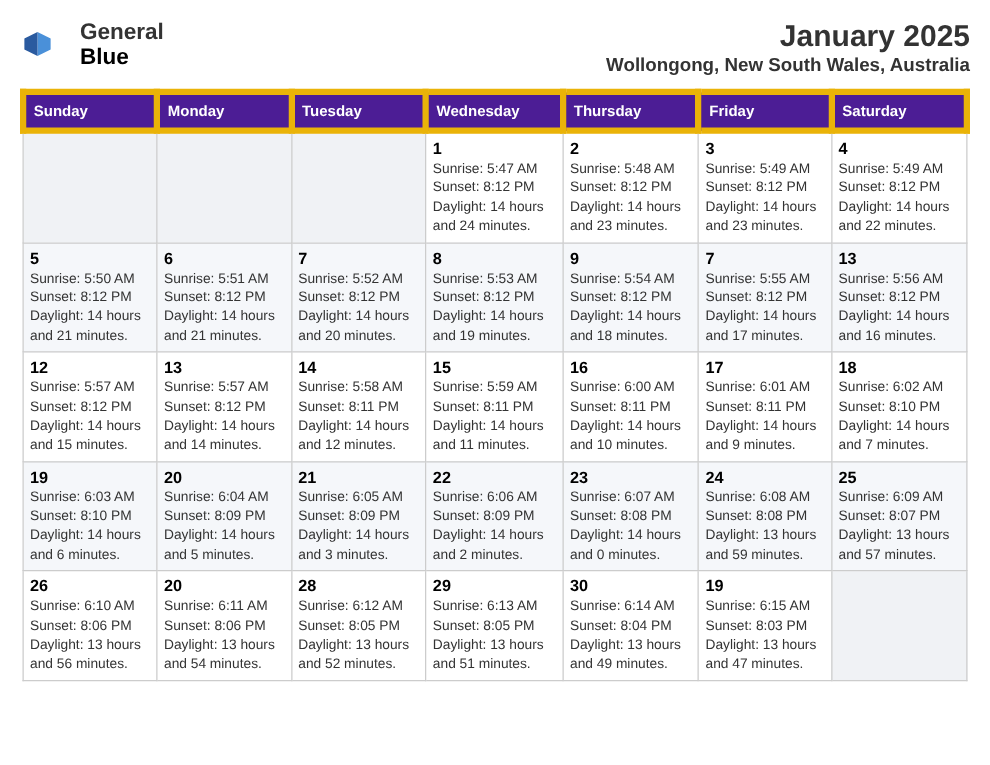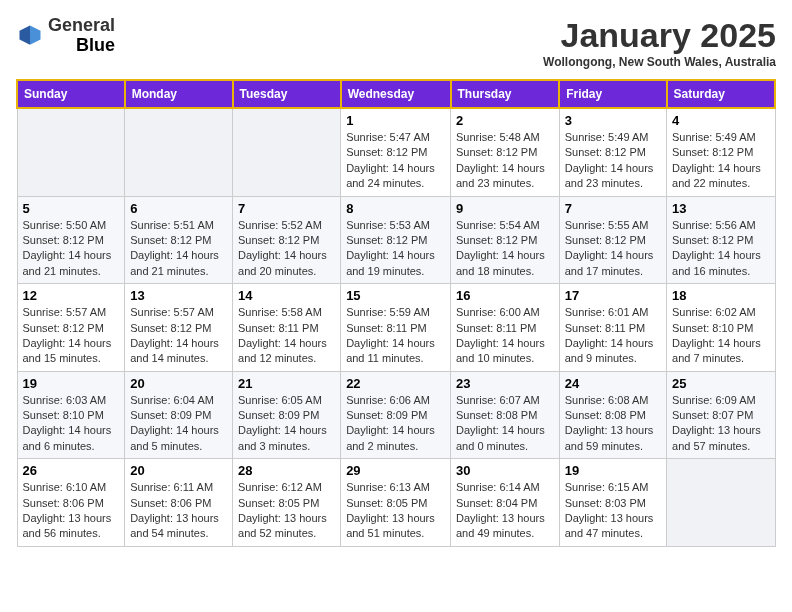--- a/index.html
+++ b/index.html
@@ -12,60 +12,59 @@
     }
     .header {
       display: flex;
       align-items: flex-start;
       justify-content: space-between;
       margin-bottom: 10px;
     }
     .logo {
       display: flex;
       align-items: center;
-      gap: 4px;
-      text-align: right;
+      gap: 20px;
     }
     .logo-text {
       font-size: 18px;
       font-weight: bold;
       line-height: 1.1;
     }
     .logo-general { color: #333; }
     .logo-blue { color: #000000; }
     .logo-icon {
       width: 28px;
       height: 28px;
     }
     .title-block {
       text-align: right;
     }
     .month-title {
-      font-size: 34px;
+      font-size: 24px;
       font-weight: bold;
       color: #333;
     }
     .subtitle {
-      font-size: 12px;
+      font-size: 15px;
       color: #333;
       font-weight: bold;
     }
     table {
       width: 100%;
       border-collapse: collapse;
       font-size: 11px;
     }
     thead tr th {
-      background-color: #6d28d9;
+      background-color: #4c1d95;
       color: white;
       text-align: left;
       padding: 6px 6px;
       font-size: 12px;
       font-weight: bold;
-      border: 2px solid #eab308;
+      border: 5px solid #eab308;
     }
     tbody tr td {
       border: 1px solid #ccc;
       vertical-align: top;
       padding: 4px 5px;
       height: 80px;
       width: 113px;
       background: #fff;
     }
     tbody tr:nth-child(even) td {

